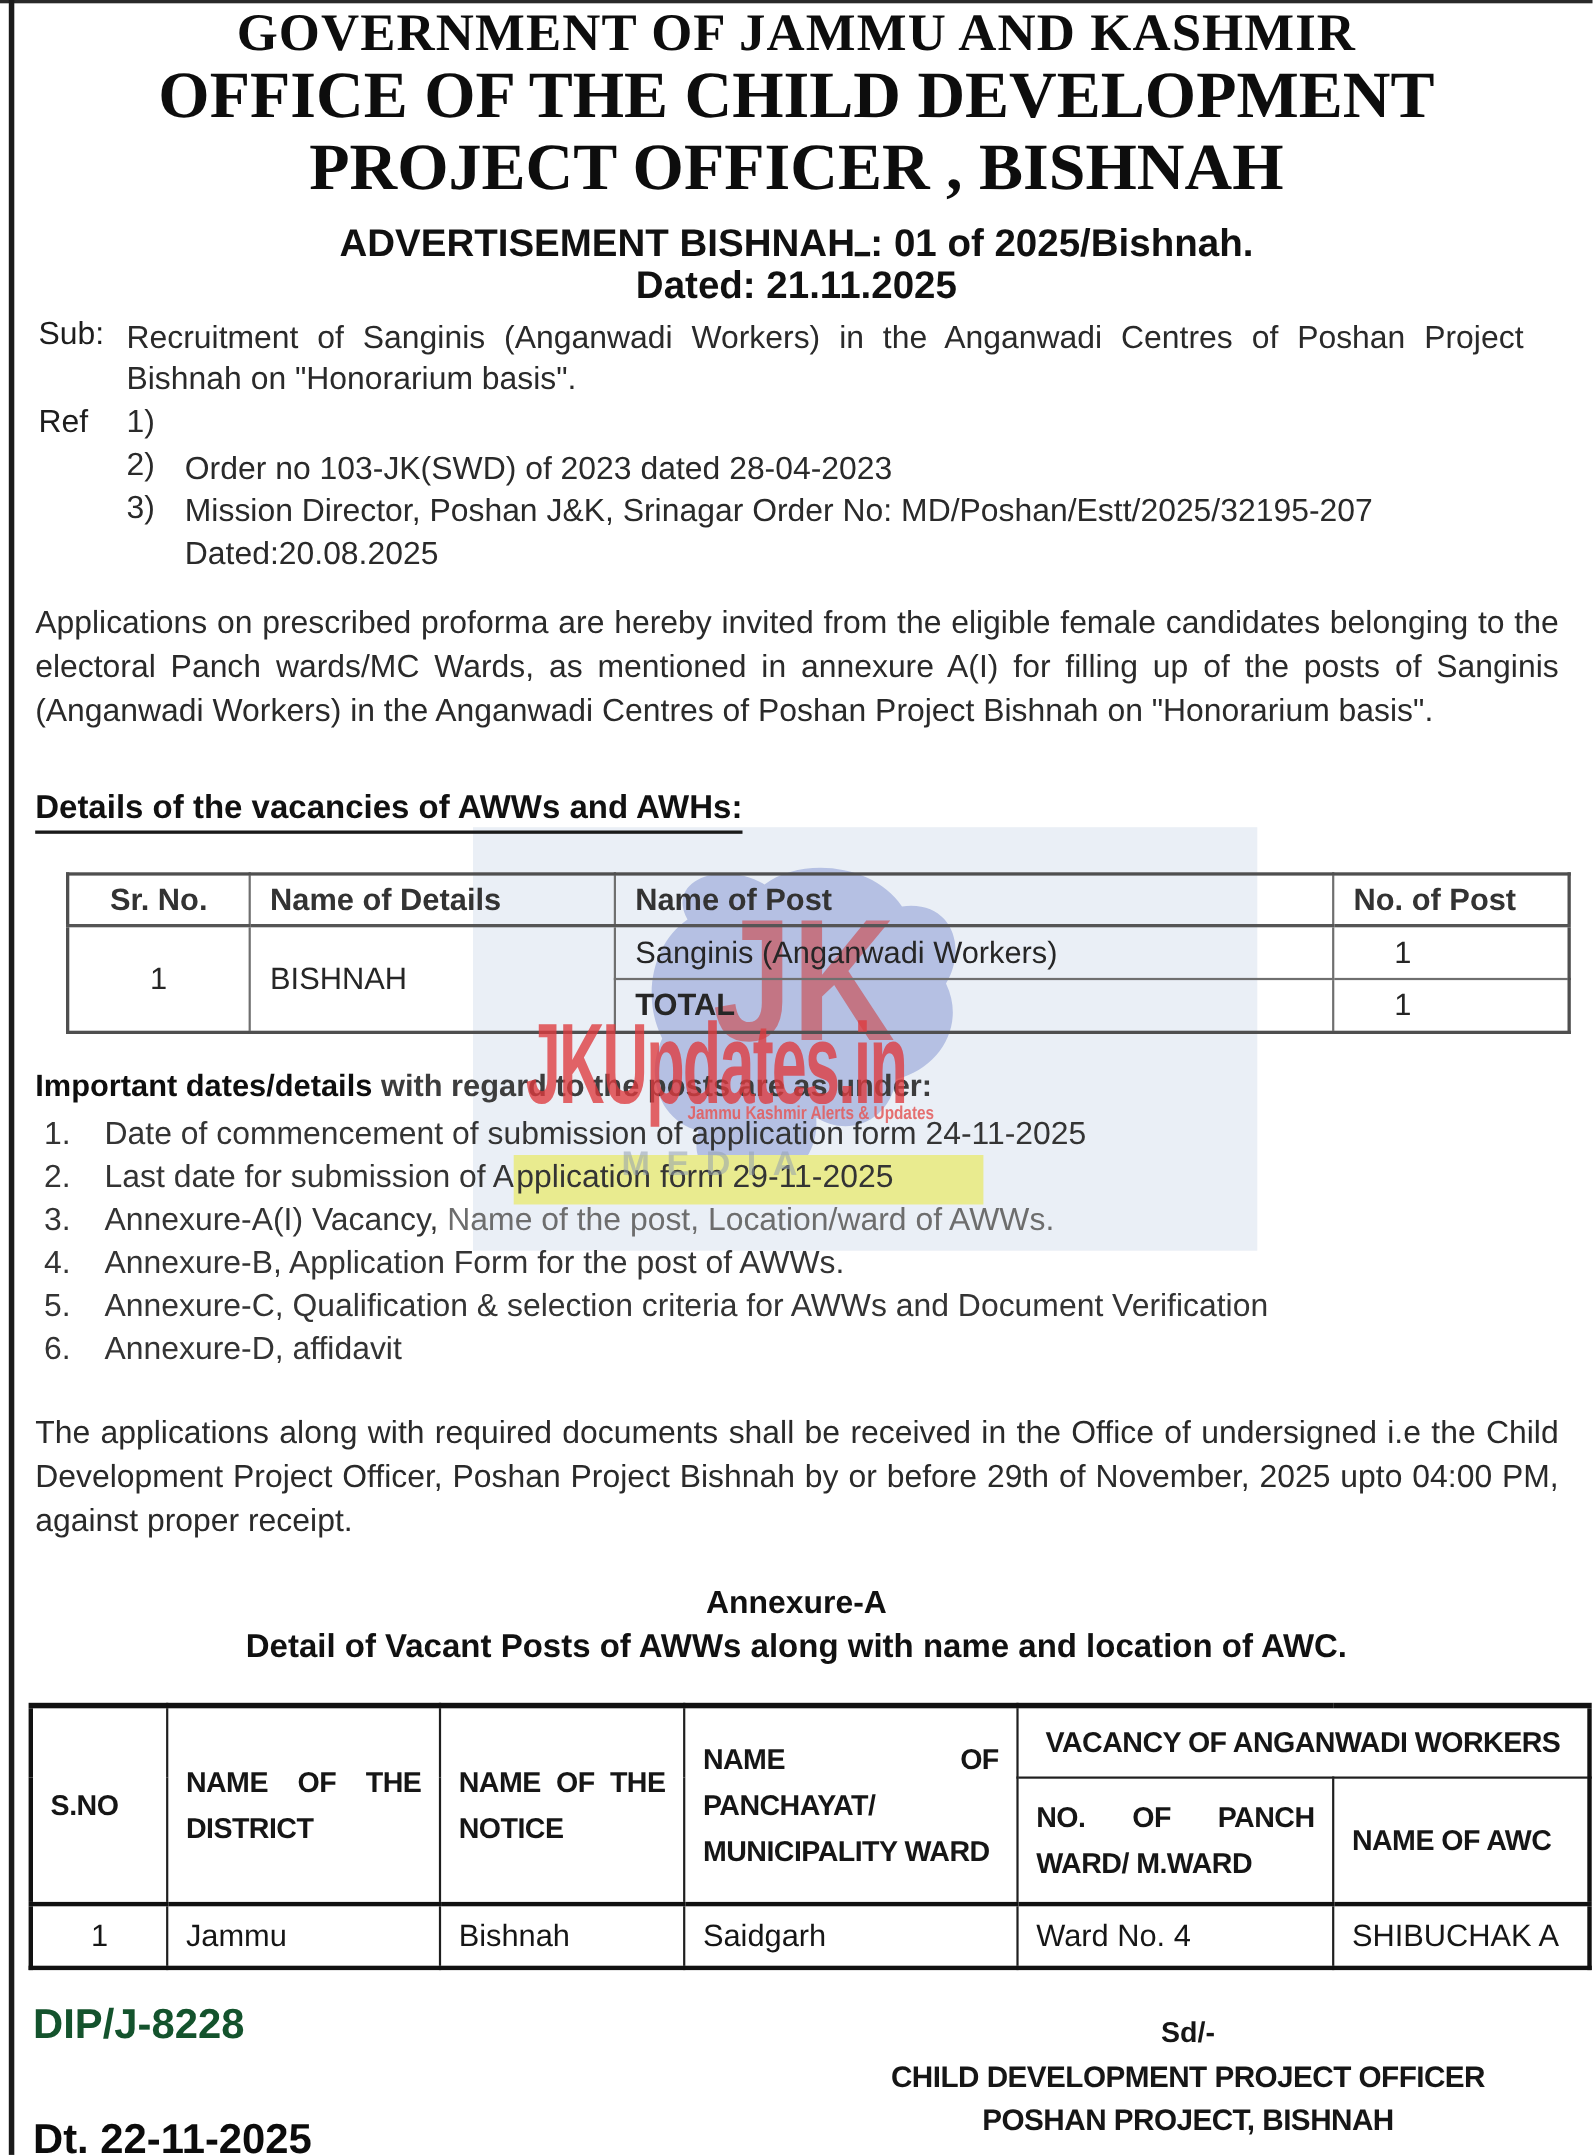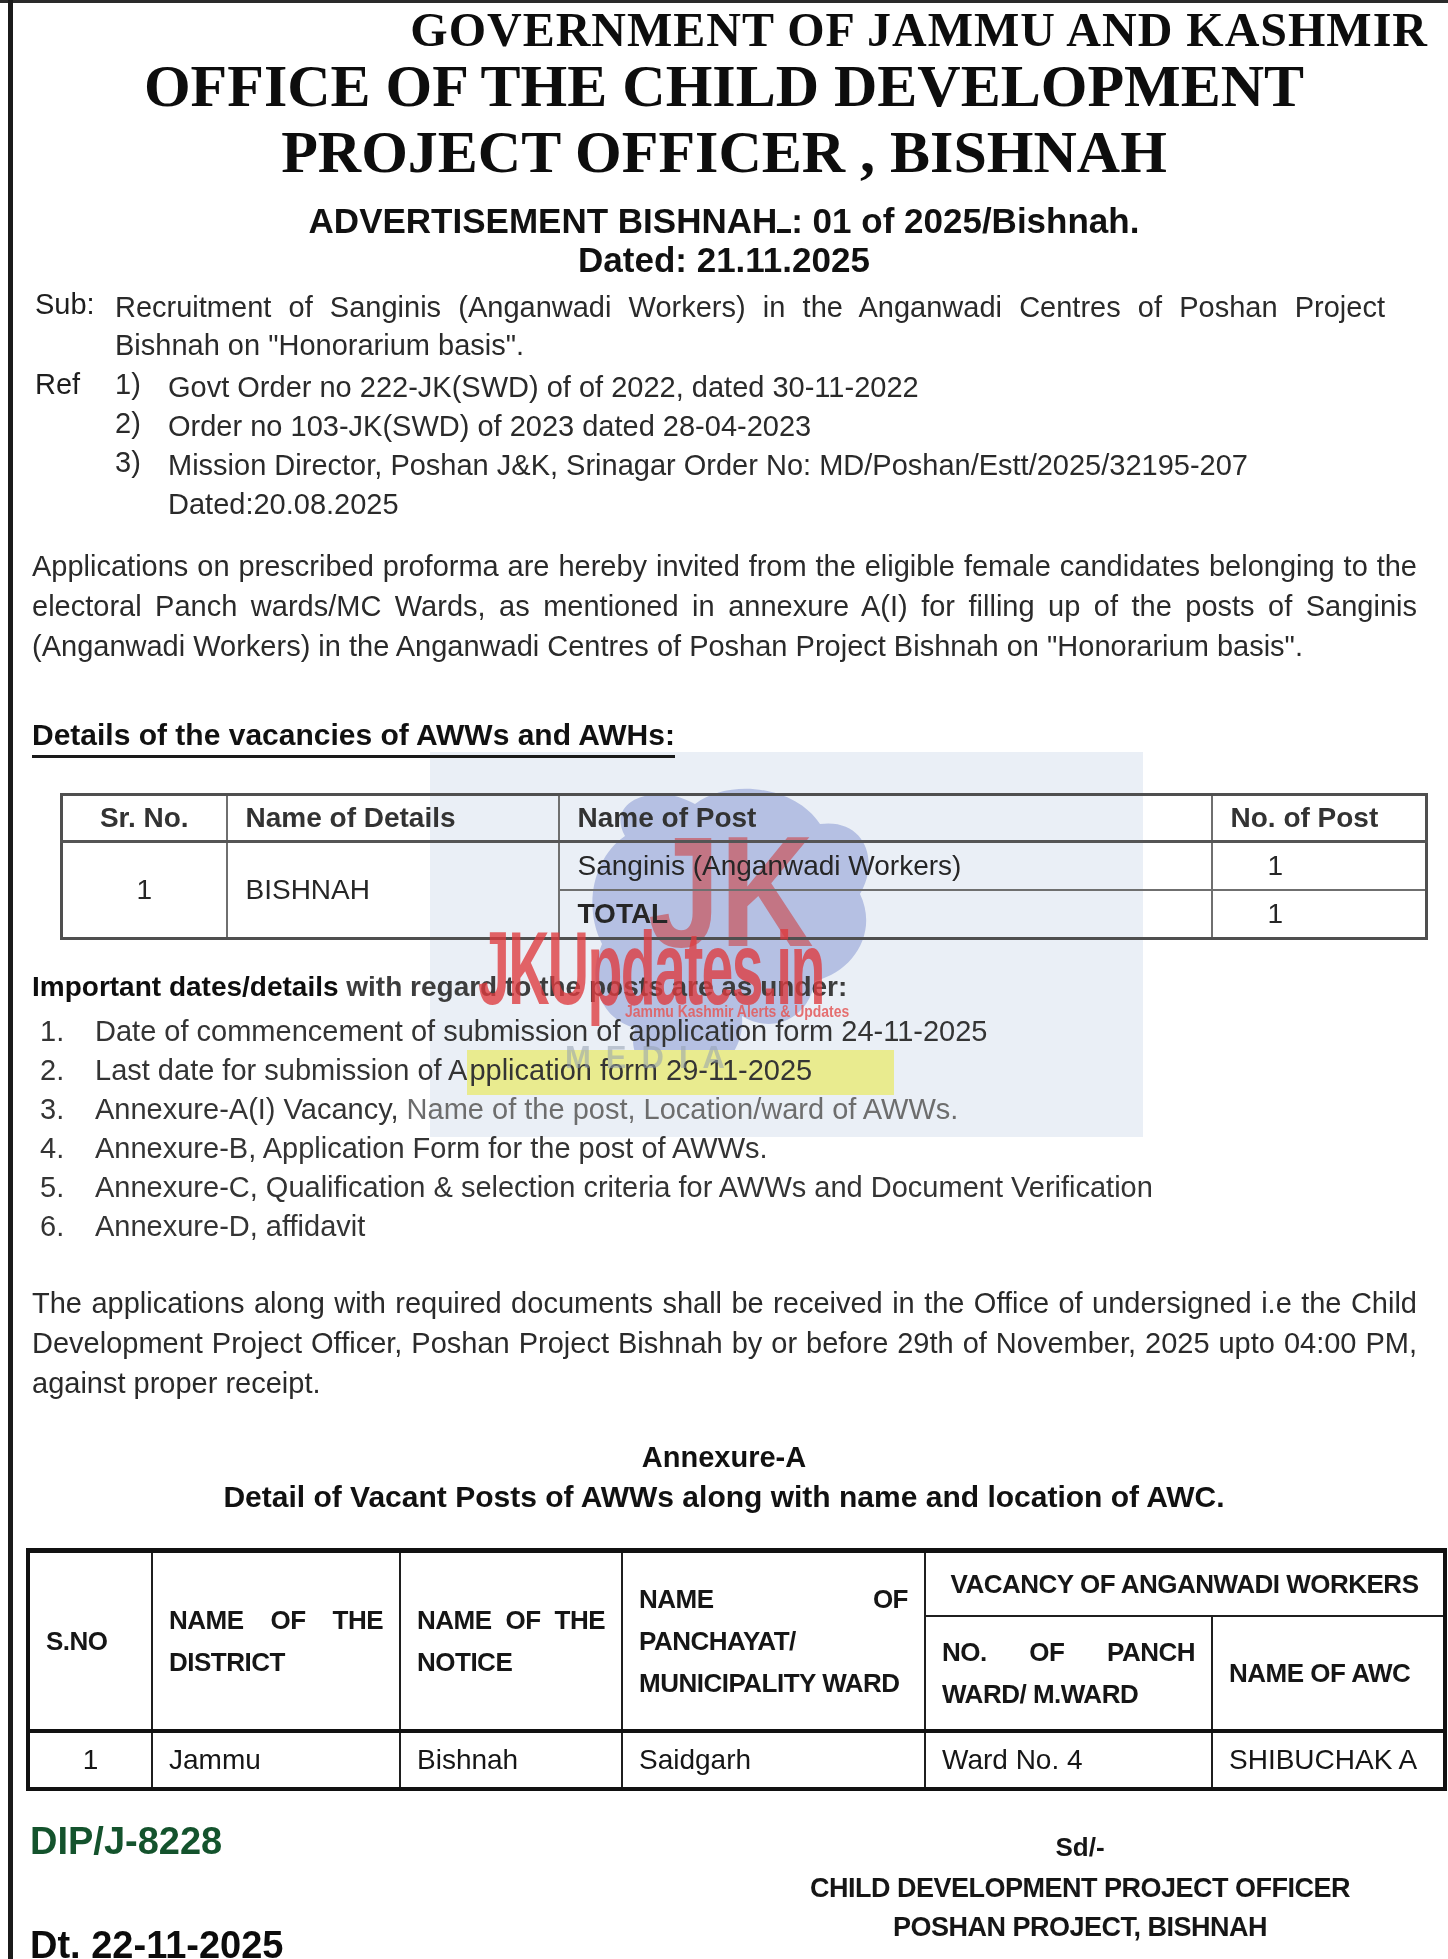--- a/index.html
+++ b/index.html
@@ -5,21 +5,21 @@
   html,body{margin:0;padding:0;background:#ffffff;}
   #page{position:relative;width:1448px;height:1959px;background:#ffffff;overflow:hidden;
         font-family:"Liberation Sans",sans-serif;color:#222;}
   .abs{position:absolute;}
   
   #border-left{left:8px;top:0;width:5px;height:1959px;background:#1b1b1b;}
   #border-top{left:0;top:0;width:1448px;height:3px;background:#2a2a2a;}
   
   .serifhead{left:20px;width:1408px;text-align:center;font-family:"Liberation Serif",serif;
              font-weight:bold;color:#0d0d0d;white-space:nowrap;}
-  #org-line1{top:2px;font-size:48px;letter-spacing:1px;text-align:right;}
+  #org-line1{top:2px;font-size:48px;letter-spacing:1px;}
   #org-line2{top:52px;font-size:60px;}
   #org-line3{top:118px;font-size:60px;}
   
   .centerbold{left:20px;width:1408px;text-align:center;font-weight:bold;color:#111;}
   #notice-line{top:194px;font-size:35px;}
   #notice-line .nunder{display:inline-block;width:14px;border-bottom:4px solid #111;height:1em;}
   #dated-line{top:240px;font-size:35px;}
   
   .lbl{font-size:29px;color:#1e1e1e;}
   #subject-label{left:35px;top:288px;}
@@ -115,21 +115,20 @@
   <div class="abs centerbold content" id="notice-line">
     <span>ADVERTISEMENT BISHNAH</span><span class="nunder"></span><span>: 01 of 2025/Bishnah.</span>
   </div>
   <div class="abs centerbold content" id="dated-line">Dated: 21.11.2025</div>
 
   <div class="abs lbl content" id="subject-label">Sub:</div>
   <div class="abs content" id="subject-text">Recruitment of Sanginis (Anganwadi Workers) in the Anganwadi Centres of Poshan Project Bishnah on "Honorarium basis".</div>
 
   <div class="abs lbl content" id="ref-label">Ref</div>
   <div class="abs ref-num content" id="ref-num-1">1)</div>
-  <div class="abs ref-text content" id="ref-text-1">Govt Order no 222-JK(SWD) of of 2022, dated 30-11-2022</div>
   <div class="abs ref-num content" id="ref-num-2">2)</div>
   <div class="abs ref-text content" id="ref-text-2">Order no 103-JK(SWD) of 2023 dated 28-04-2023</div>
   <div class="abs ref-num content" id="ref-num-3">3)</div>
   <div class="abs ref-text content" id="ref-text-3">Mission Director, Poshan J&amp;K, Srinagar Order No: MD/Poshan/Estt/2025/32195-207 Dated:20.08.2025</div>
 
   <div class="abs para content" id="intro-paragraph">Applications on prescribed proforma are hereby invited from the eligible female candidates belonging to the electoral Panch wards/MC Wards, as mentioned in annexure A(I) for filling up of the posts of Sanginis (Anganwadi Workers)  in the Anganwadi Centres of Poshan Project Bishnah on "Honorarium basis".</div>
 
   <div class="abs content" id="vacancies-heading">Details of the vacancies of AWWs and AWHs:</div>
 
   <table class="abs content" id="vacancy-table">

